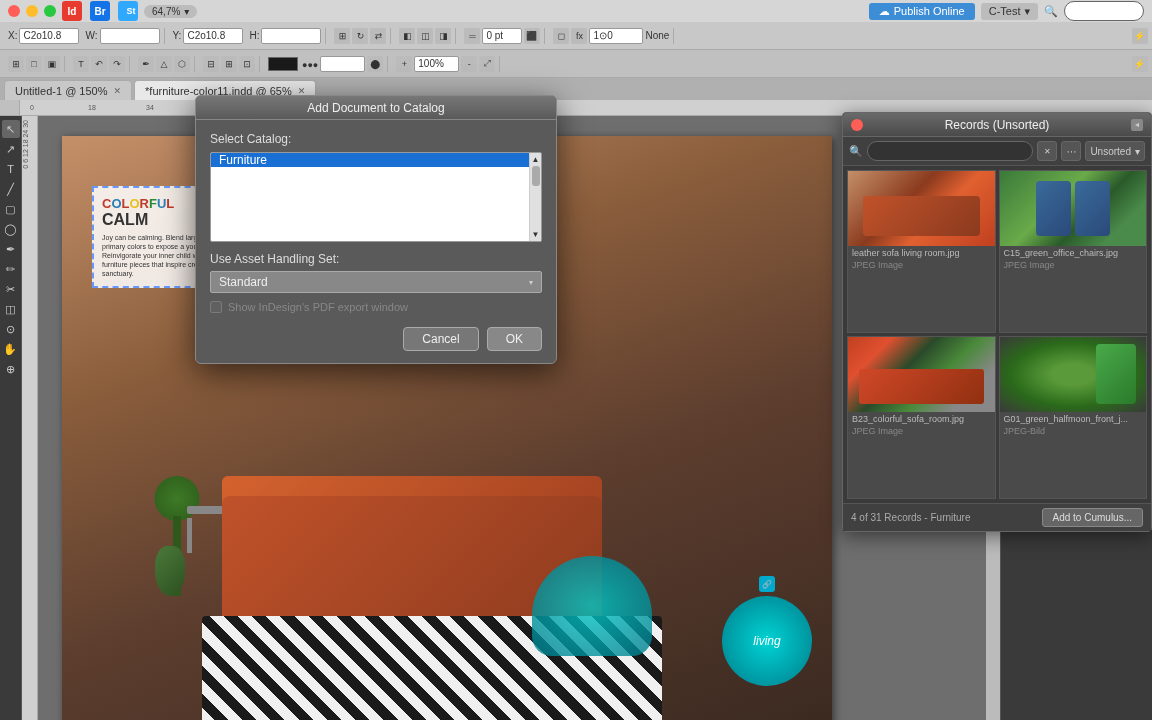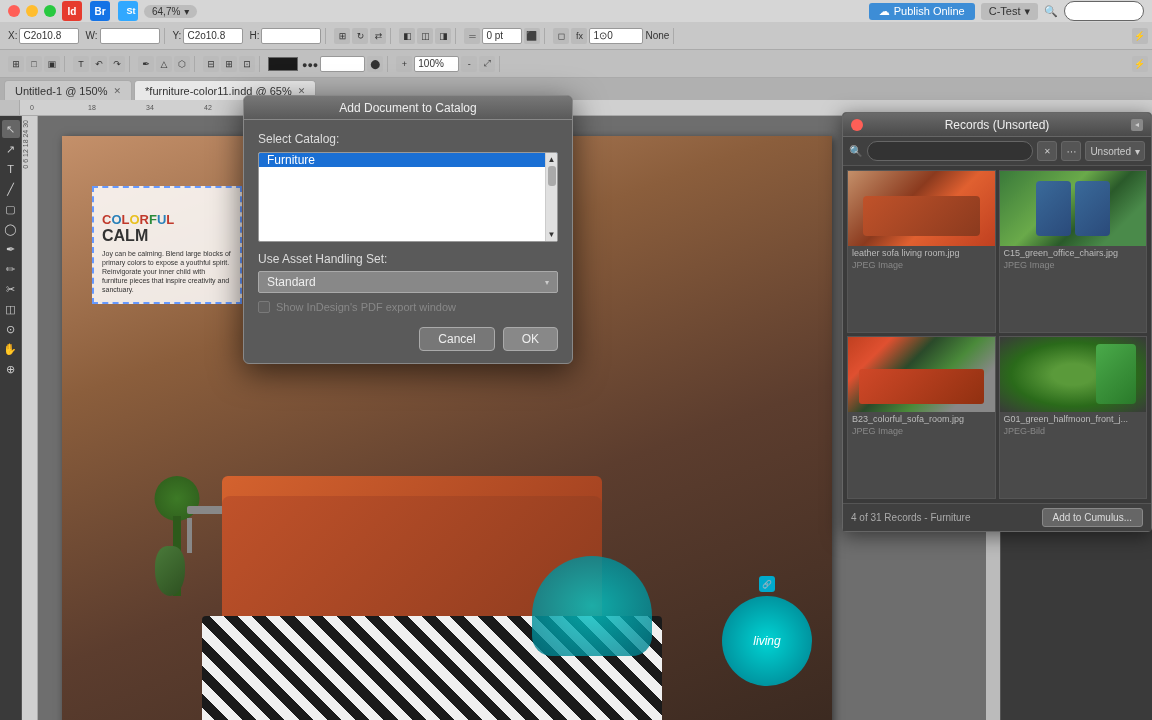--- a/index.html
+++ b/index.html
@@ -433,28 +433,27 @@
     .dialog-overlay {
       position: absolute;
       top: 0; left: 0; right: 0; bottom: 0;
       z-index: 50;
       pointer-events: none;
     }
     .dialog {
       position: absolute;
       top: 95px;
       left: 195px;
-      width: 330px;
+      width: 362px;
       background: #5a5a5a;
       border: 1px solid #888;
       border-radius: 6px;
       box-shadow: 0 8px 32px rgba(0,0,0,0.6);
       pointer-events: all;
       overflow: hidden;
-      margin-left: 48px;
     }
     .dialog-title-bar {
       height: 24px;
       background: linear-gradient(180deg, #777, #5a5a5a);
       display: flex;
       align-items: center;
       justify-content: center;
       font-size: 12px;
       color: #eee;
       font-weight: 500;
@@ -955,21 +954,21 @@
       <div style="font-size:7px;color:#555;writing-mode:vertical-rl;transform:rotate(180deg);text-align:left;padding-left:2px;">0  6  12  18  24  30</div>
     </div>
 
     <div class="canvas-page">
 
       <div class="canvas-bg-image">
 
         <div class="lamp"></div>
 
         <div class="text-box-left selection-box-left">
-          <div style="display:inline-block;margin-top:16px;">
+          <div style="display:inline-block;">
             <span class="c-red" style="font-size:13px;font-weight:bold;">C</span><span class="c-blue" style="font-size:13px;font-weight:bold;">O</span><span class="c-red" style="font-size:13px;font-weight:bold;">L</span><span style="font-size:13px;font-weight:bold;color:#e8c020;">O</span><span class="c-red" style="font-size:13px;font-weight:bold;">R</span><span style="font-size:13px;font-weight:bold;color:#2a8a3a;">F</span><span class="c-blue" style="font-size:13px;font-weight:bold;">U</span><span class="c-red" style="font-size:13px;font-weight:bold;">L</span>
           </div>
           <div class="text-calm">CALM</div>
           <div class="text-body-canvas">Joy can be calming. Blend large blocks of primary colors to expose a youthful spirit. Reinvigorate your inner child with furniture pieces that inspire creativity and sanctuary.</div>
         </div>
 
         <div class="sofa-area">
           <div class="plant">
             <div class="plant-top"></div>
             <div class="plant-stem"></div>

